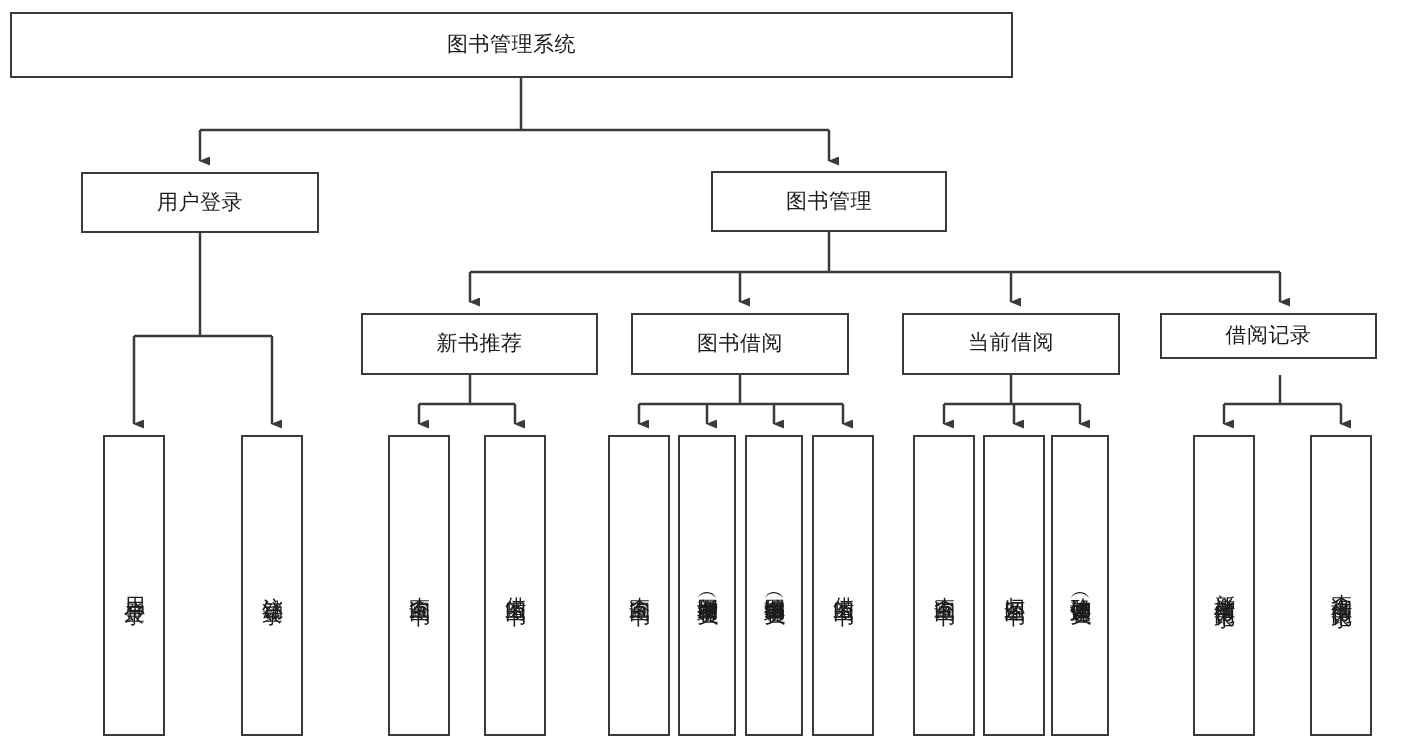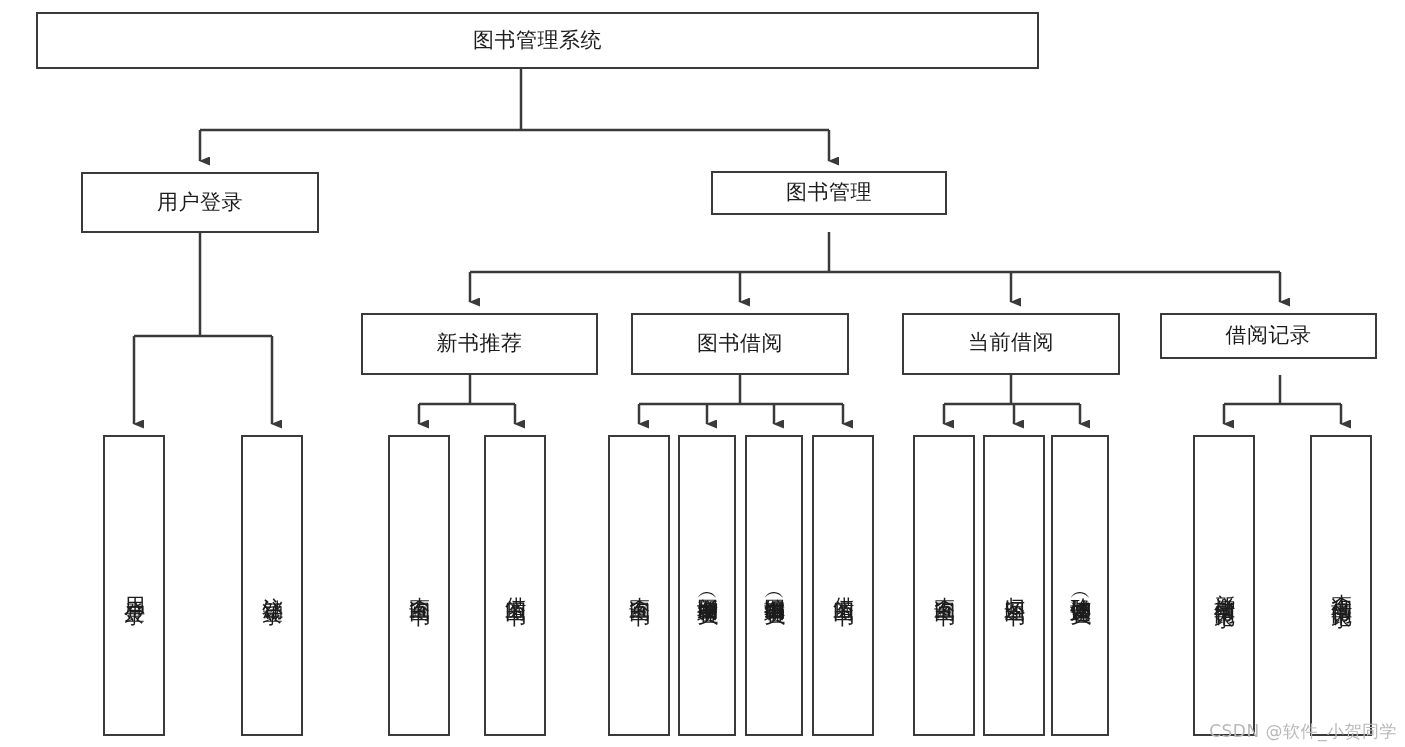--- a/index.html
+++ b/index.html
@@ -118,23 +118,23 @@
         <line x1="843" y1="404" x2="843" y2="424" marker-end="url(#arrowhead)"></line>
         <line x1="944" y1="404" x2="944" y2="424" marker-end="url(#arrowhead)"></line>
         <line x1="1014" y1="404" x2="1014" y2="424" marker-end="url(#arrowhead)"></line>
         <line x1="1080" y1="404" x2="1080" y2="424" marker-end="url(#arrowhead)"></line>
         <line x1="1224" y1="404" x2="1224" y2="424" marker-end="url(#arrowhead)"></line>
         <line x1="1341" y1="404" x2="1341" y2="424" marker-end="url(#arrowhead)"></line>
       </g>
   </svg>
 
   <div id="nodes-layer">
-      <div class="node horiz node-root" style="left: 36px; top: 12px; width: 1003px; height: 57px;">图书管理系统</div>
+      <div class="node horiz node-root" style="left: 10px; top: 12px; width: 1003px; height: 66px;">图书管理系统</div>
       <div class="node horiz" style="left: 81px; top: 172px; width: 238px; height: 61px;">用户登录</div>
-      <div class="node horiz" style="left: 711px; top: 171px; width: 236px; height: 44px;">图书管理</div>
+      <div class="node horiz" style="left: 711px; top: 171px; width: 236px; height: 61px;">图书管理</div>
       <div class="node horiz" style="left: 361px; top: 313px; width: 237px; height: 62px;">新书推荐</div>
       <div class="node horiz" style="left: 631px; top: 313px; width: 218px; height: 62px;">图书借阅</div>
       <div class="node horiz" style="left: 902px; top: 313px; width: 218px; height: 62px; font-family: Liberation Mono, monospace;">当前借阅</div>
       <div class="node horiz" style="left: 1160px; top: 313px; width: 217px; height: 46px;">借阅记录</div>
       <div class="node vert" style="left: 103px; top: 435px; width: 62px; height: 301px;">
         <span class="vtext">用户登录</span>
       </div>
       <div class="node vert" style="left: 241px; top: 435px; width: 62px; height: 301px;">
         <span class="vtext">注销登录</span>
       </div>
@@ -166,14 +166,13 @@
         <span class="vtext">确认归还（管理员）</span>
       </div>
       <div class="node vert" style="left: 1193px; top: 435px; width: 62px; height: 301px;">
         <span class="vtext">新增借阅记录</span>
       </div>
       <div class="node vert" style="left: 1310px; top: 435px; width: 62px; height: 301px;">
         <span class="vtext">查询借阅记录</span>
       </div>
     </div>
 
-  <div id="watermark">CSDN @软件_小贺同学</div>
 </div>
 
 </body></html>

